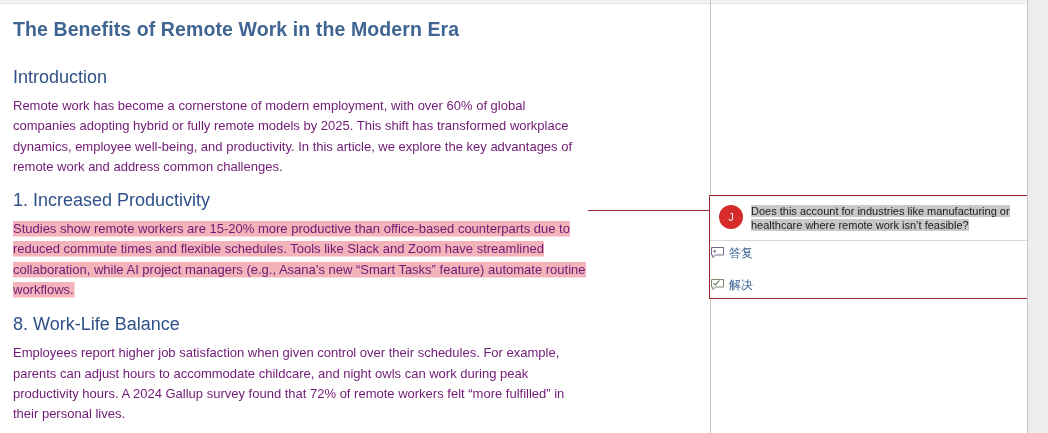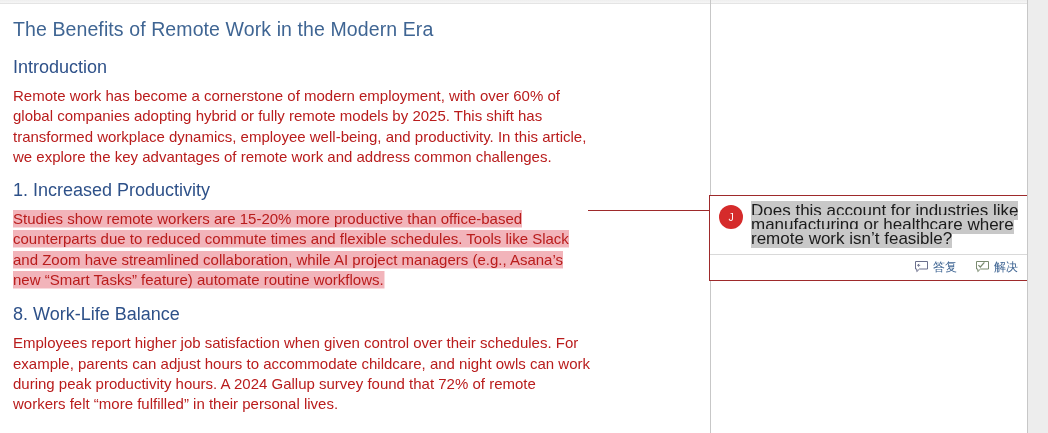--- a/index.html
+++ b/index.html
@@ -33,37 +33,37 @@
     position: absolute; left: 0; top: 4px;
     width: 710px; height: 429px;
     background: #ffffff;
     padding: 12px 18px 0 13px;
   }
 
   .doc-title {
     font-size: 19.5px;
     line-height: 26px;
     color: #3f6593;
-    font-weight: 400;
+    font-weight: 700;
     letter-spacing: 0.1px;
-    margin-bottom: 15px;
+    margin-bottom: 25px;
   }
 
   .doc-h2 {
     font-size: 18px;
     line-height: 21px;
     color: #2e5189;
     font-weight: 400;
     margin-bottom: 8px;
   }
 
   .doc-p {
-    font-size: 15px;
+    font-size: 13px;
     line-height: 20.3px;
-    color: #b91c1c;
+    color: #701a75;
     width: 578px;
   }
 
   .gap-a { height: 13px; }
   .gap-b { height: 14px; }
 
   .hl {
     background: #f2b4ba;
     box-shadow: 0 0 0 0.5px #f2b4ba;
     text-align: right;
@@ -123,36 +123,37 @@
     font-size: 11.5px;
     line-height: 14px;
     color: #1b1b1b;
     margin-bottom: 1px;
     white-space: nowrap;
   }
   .comment-author { font-weight: 700; }
   .comment-time { font-weight: 400; }
 
   .comment-text {
-    font-size: 17px;
+    font-size: 11px;
     line-height: 14px;
     color: #1b1b1b;
   }
   .comment-text span.sel {
     background: #c8c8c8;
     box-decoration-break: clone;
     -webkit-box-decoration-break: clone;
   }
 
   .comment-footer {
     border-top: 1px solid #d9d9d9;
     padding: 5px 9px 6px 0;
     display: flex;
     justify-content: flex-end;
     gap: 18px;
+    flex-direction: column;
   }
 
   .action {
     display: flex;
     align-items: center;
     gap: 4px;
     cursor: pointer;
   }
   .action-label {
     font-size: 12px;

